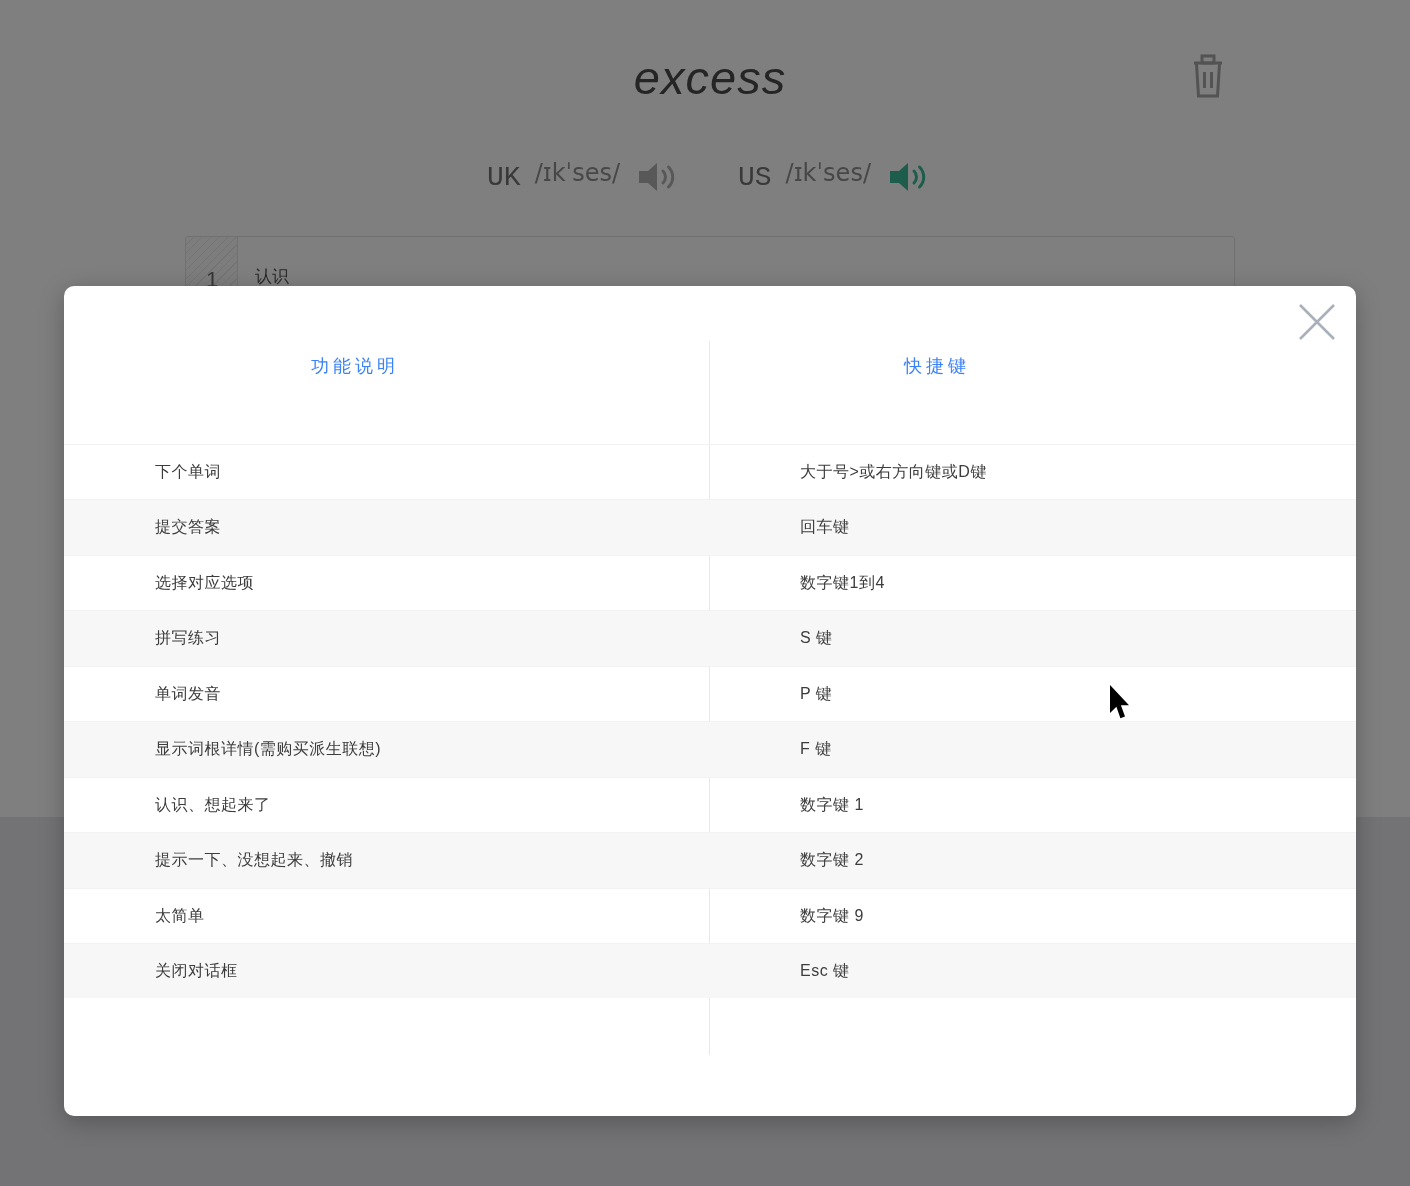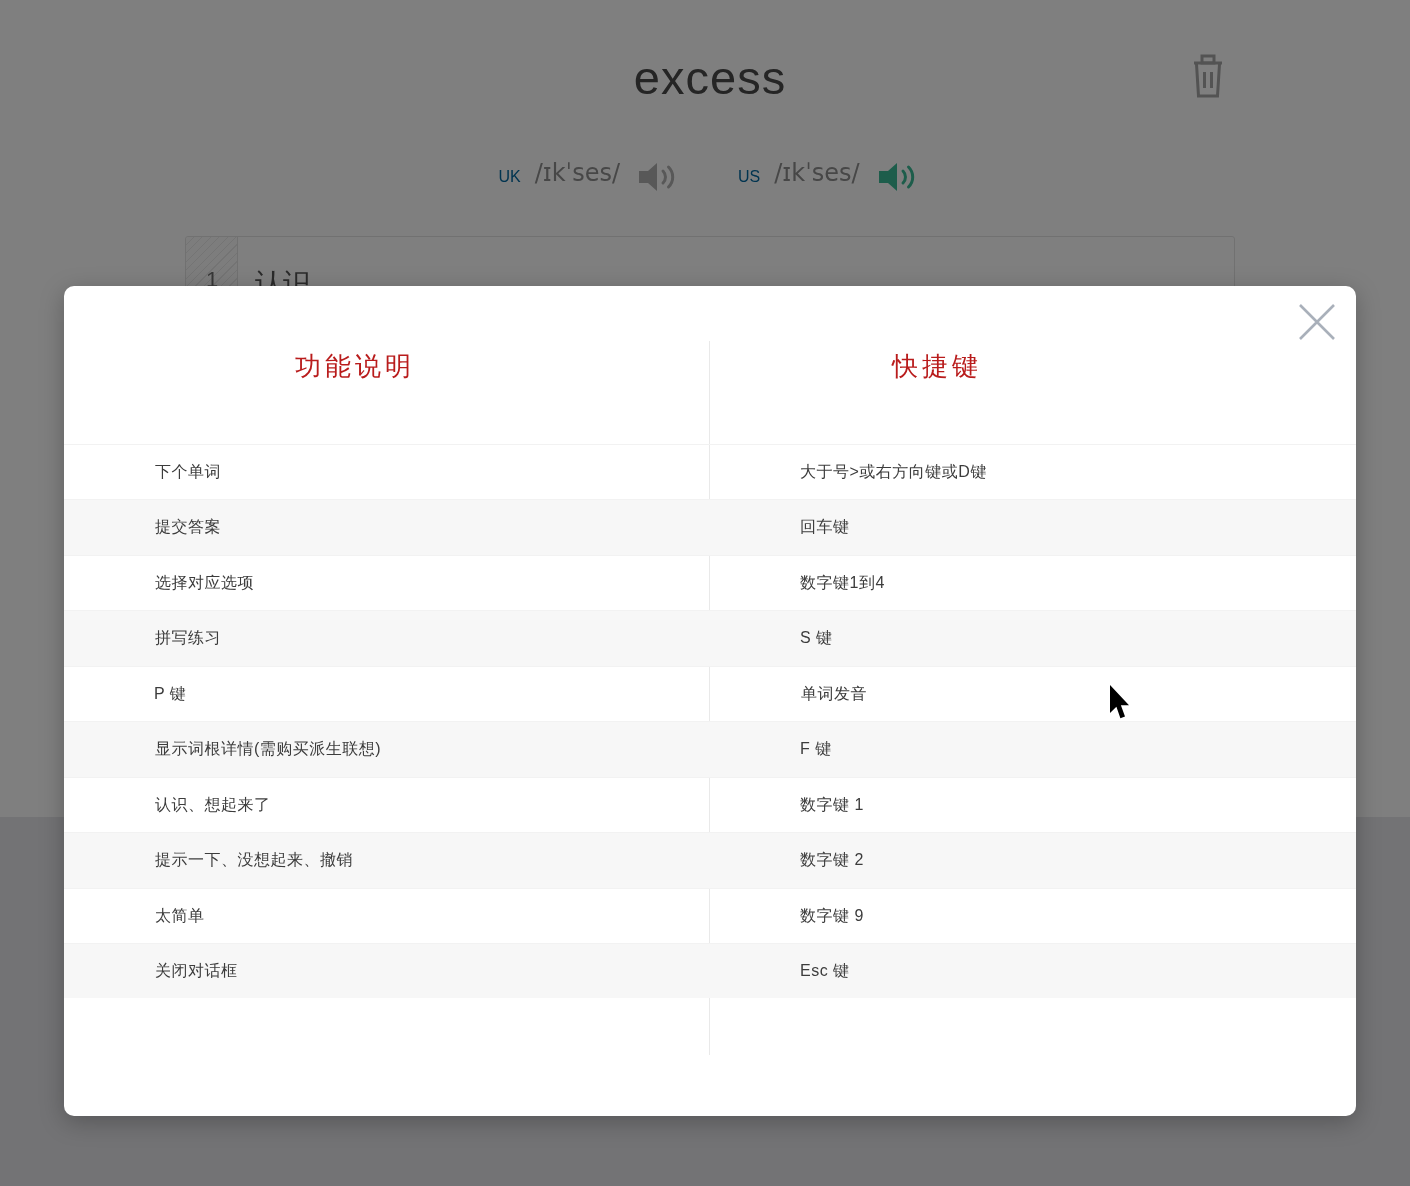--- a/index.html
+++ b/index.html
@@ -4,48 +4,48 @@
 <style>
   * { margin:0; padding:0; box-sizing:border-box; }
   html,body { width:1410px; height:1186px; }
   body { font-family:"Liberation Sans","DejaVu Sans",sans-serif; overflow:hidden; }
   .page { position:relative; width:1410px; height:1186px; background:#ffffff; overflow:hidden; }
 
   
   .bg-lower-band { position:absolute; left:0; top:817px; width:1410px; height:369px; background:#e7e7eb; }
   .bg-content { position:absolute; left:185px; top:0; width:1050px; height:817px; }
   .word-title { position:absolute; left:0; right:0; top:50px; text-align:center;
-                font-size:47px; color:#4a4a4a; letter-spacing:1px; }
+                font-size:47px; color:#4a4a4a; letter-spacing:1px;font-style:italic; }
   .pron-row { position:absolute; left:0; right:0; top:152px; height:50px;
               display:flex; align-items:center; justify-content:center; }
-  .pron-label { font-size:16px; color:#0369a1; }
+  .pron-label { font-size:28px; color:#737373;font-family:Liberation Mono, monospace; }
   .pron-ipa { font-family:"DejaVu Sans",sans-serif; font-size:24px; color:#8f8f8f; margin:0 16px 8px 14px; }
   .pron-gap { width:56px; }
   .speaker { width:46px; height:34px; }
   .card-box { position:absolute; left:0; top:236px; width:1050px; height:140px;
               background:#ffffff; border:1px solid #e2e2e2; border-radius:3px; }
   .card-hatch { position:absolute; left:0; top:0; bottom:0; width:52px;
                 border-right:1px solid #e2e2e2; border-radius:3px 0 0 3px;
                 background:repeating-linear-gradient(135deg,#fafafa 0 5px,#e9e9e9 5px 6px); }
   .card-num { position:absolute; left:0; top:30px; width:52px; text-align:center;
               font-size:22px; color:#6f6f6f; }
-  .card-label { position:absolute; left:69px; top:28px; font-size:28px; color:#555555; }
+  .card-label { position:absolute; left:69px; top:28px; font-size:17px; color:#555555; }
   .trash-btn { position:absolute; right:6px; top:54px; width:40px; height:48px; cursor:pointer; }
 
   
   .overlay { position:absolute; inset:0; background:rgba(0,0,0,0.5); z-index:5; }
 
   
   .modal { position:absolute; left:64px; top:286px; width:1292px; height:830px;
            background:#ffffff; border-radius:10px; z-index:10;
            box-shadow:0 6px 24px rgba(0,0,0,0.25); }
   .modal-close { position:absolute; top:16px; right:19px; width:40px; height:40px; cursor:pointer; }
   .modal-headers { position:absolute; top:52px; left:0; right:0; display:flex; }
   .modal-headers .hd { width:582px; height:56px; line-height:56px; text-align:center;
-                       font-size:26px; color:#b91c1c; letter-spacing:4px; }
+                       font-size:18px; color:#3b82f6; letter-spacing:4px; }
   .col-divider { position:absolute; left:645px; top:55px; width:1px; height:714px; background:#e9e9e9; }
   .rows { position:absolute; top:158px; left:0; right:0; }
   .row { display:flex; height:55.45px; border-top:1px solid #f2f2f2; }
   .row:nth-child(even) { background:#f7f7f7; }
   .cell { font-size:16px; color:#3c3c3c; letter-spacing:0.5px; line-height:54.5px;
           white-space:nowrap; overflow:hidden; }
   .cell.fn { width:646px; padding-left:91px; }
   .cell.key { flex:1; padding-left:90px; }
 
   
@@ -135,22 +135,22 @@
       </div>
       <div class="row">
         <div class="cell fn">选择对应选项</div>
         <div class="cell key">数字键1到4</div>
       </div>
       <div class="row">
         <div class="cell fn">拼写练习</div>
         <div class="cell key">S 键</div>
       </div>
       <div class="row">
+        <div class="cell fn">单词发音</div>
         <div class="cell key">P 键</div>
-        <div class="cell fn">单词发音</div>
       </div>
       <div class="row">
         <div class="cell fn">显示词根详情(需购买派生联想)</div>
         <div class="cell key">F 键</div>
       </div>
       <div class="row">
         <div class="cell fn">认识、想起来了</div>
         <div class="cell key">数字键 1</div>
       </div>
       <div class="row">

